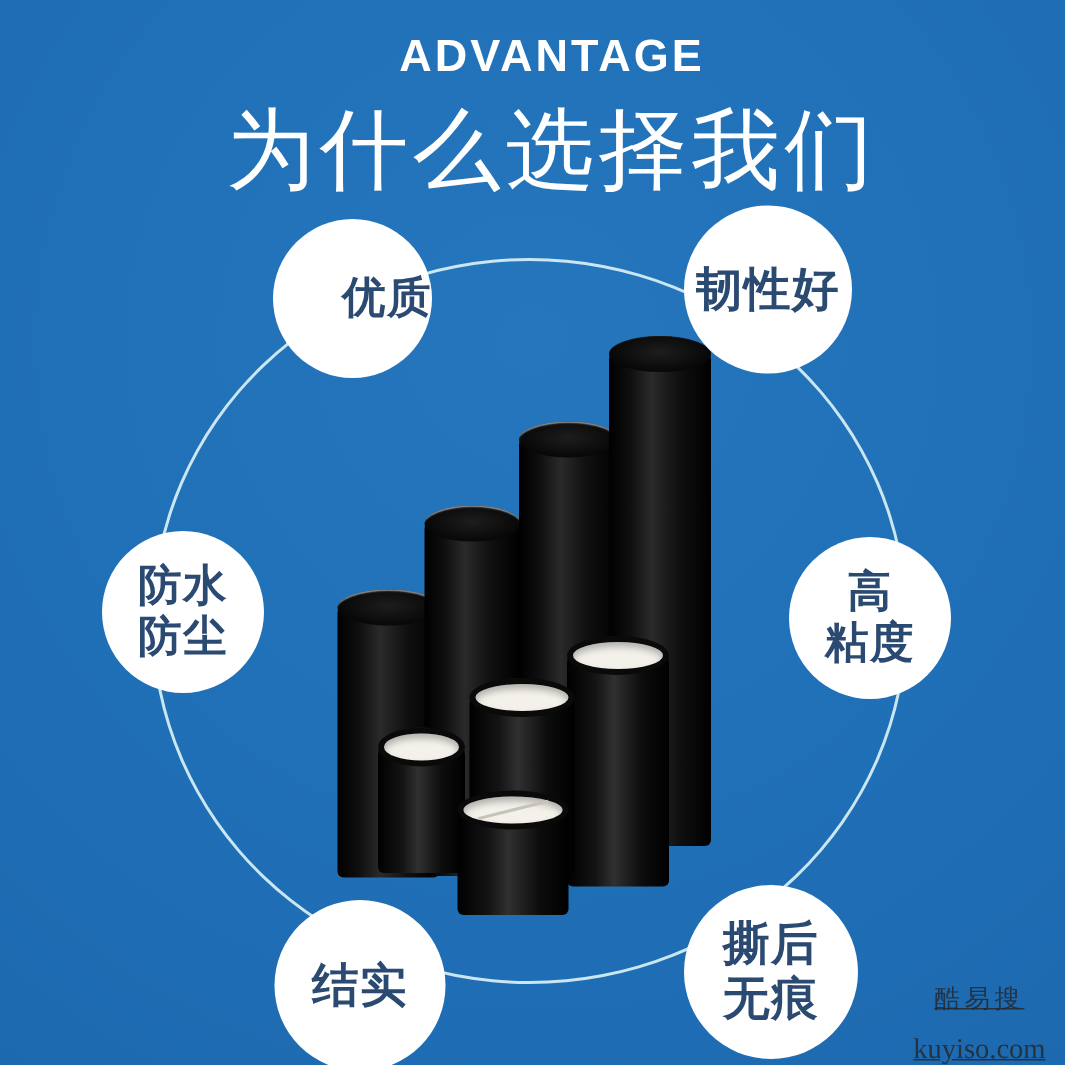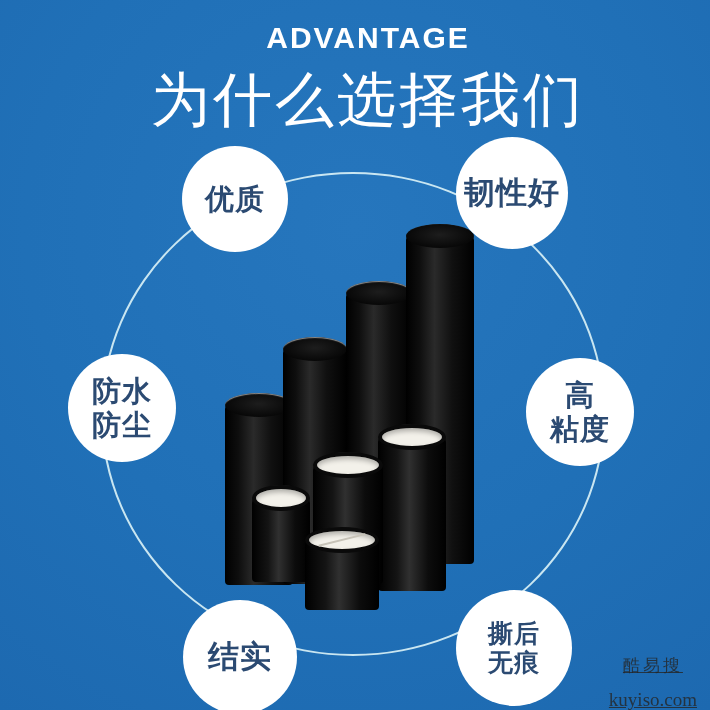--- a/index.html
+++ b/index.html
@@ -65,26 +65,26 @@
   .f4{left:305px;top:527px;width:74px;height:83px;}
 
   
   .badge{
     position:absolute;z-index:3;
     background:#fff;border-radius:50%;
     display:flex;flex-direction:column;align-items:center;justify-content:center;
     color:#2b4a72;font-weight:bold;text-align:center;
     letter-spacing:1px;line-height:1.18;
   }
-  .b1{left:182px;top:146px;width:106px;height:106px;font-size:29px;}
+  .b1{left:182px;top:146px;width:106px;height:106px;font-size:29px;align-items:flex-end;}
   .b2{left:456px;top:137px;width:112px;height:112px;font-size:31px;}
   .b3{left:68px; top:354px;width:108px;height:108px;font-size:29px;}
   .b4{left:526px;top:358px;width:108px;height:108px;font-size:29px;}
   .b5{left:183px;top:600px;width:114px;height:114px;font-size:31px;}
-  .b6{left:456px;top:590px;width:116px;height:116px;font-size:25px;}
+  .b6{left:456px;top:590px;width:116px;height:116px;font-size:31px;}
   .badge span{display:block;}
 
   
   .watermark{
     position:absolute;right:13px;top:654px;z-index:5;
     text-align:center;color:rgba(38,38,38,0.8);
     font-family:"Liberation Serif", serif;
     text-decoration:underline;
   }
   .watermark .brand{font-size:17px;letter-spacing:3px;}

